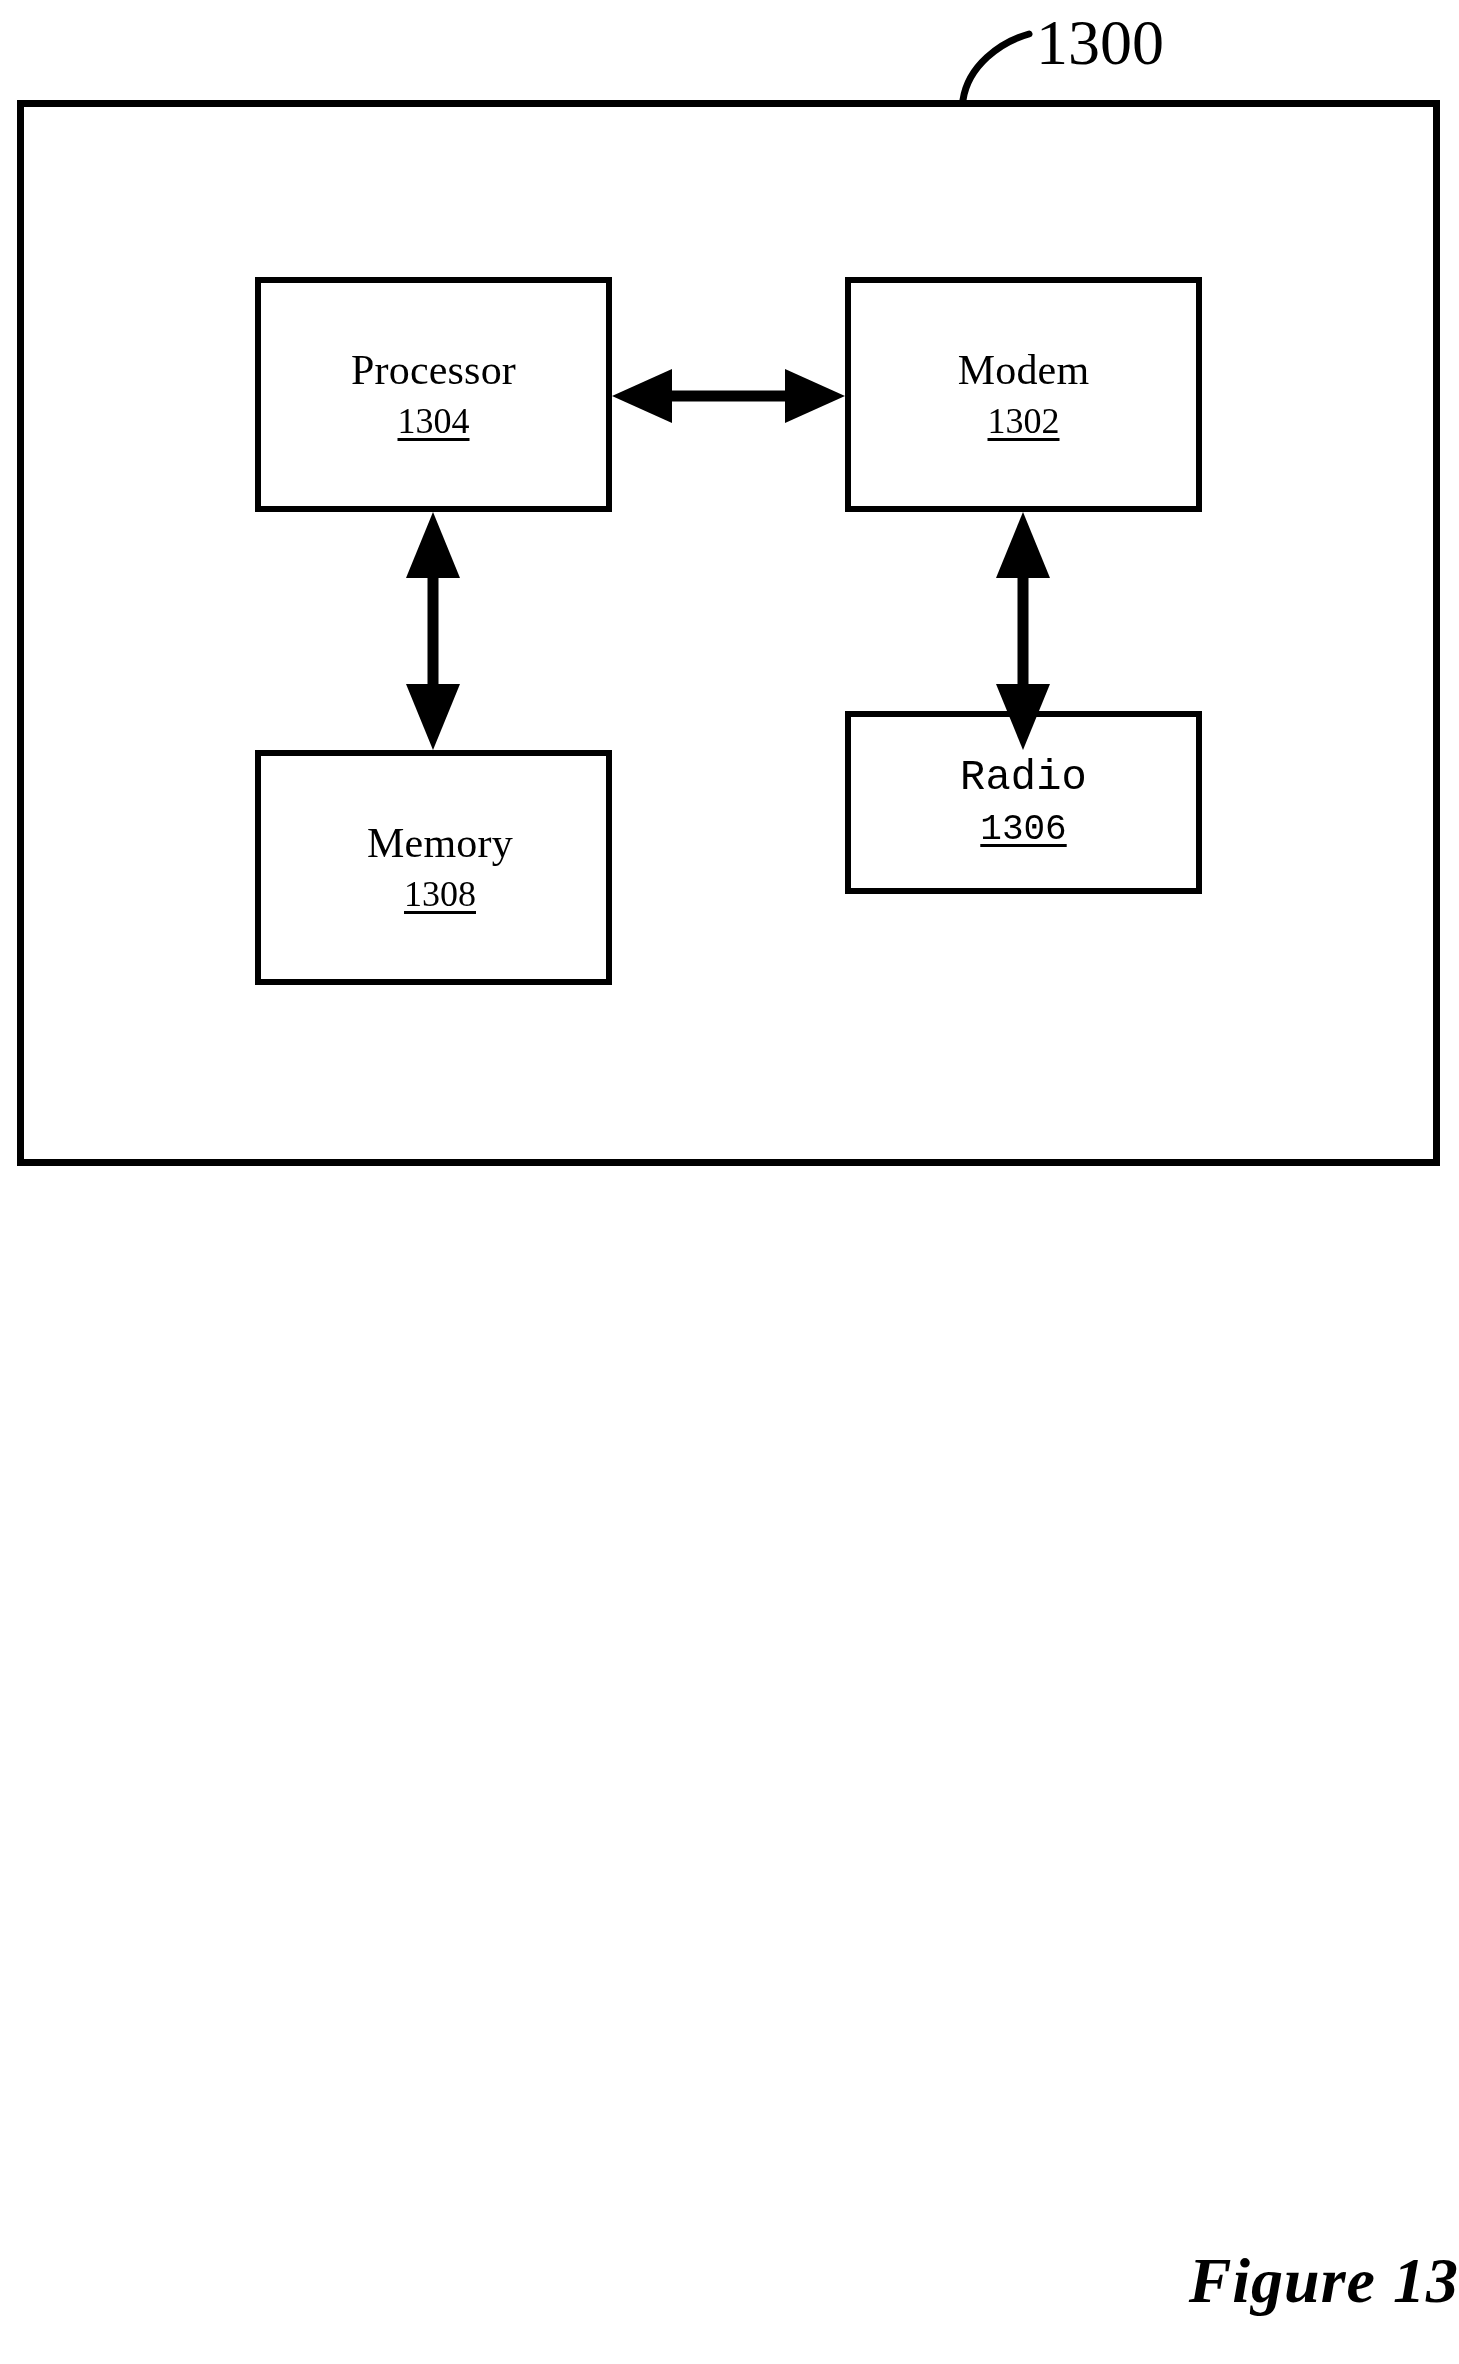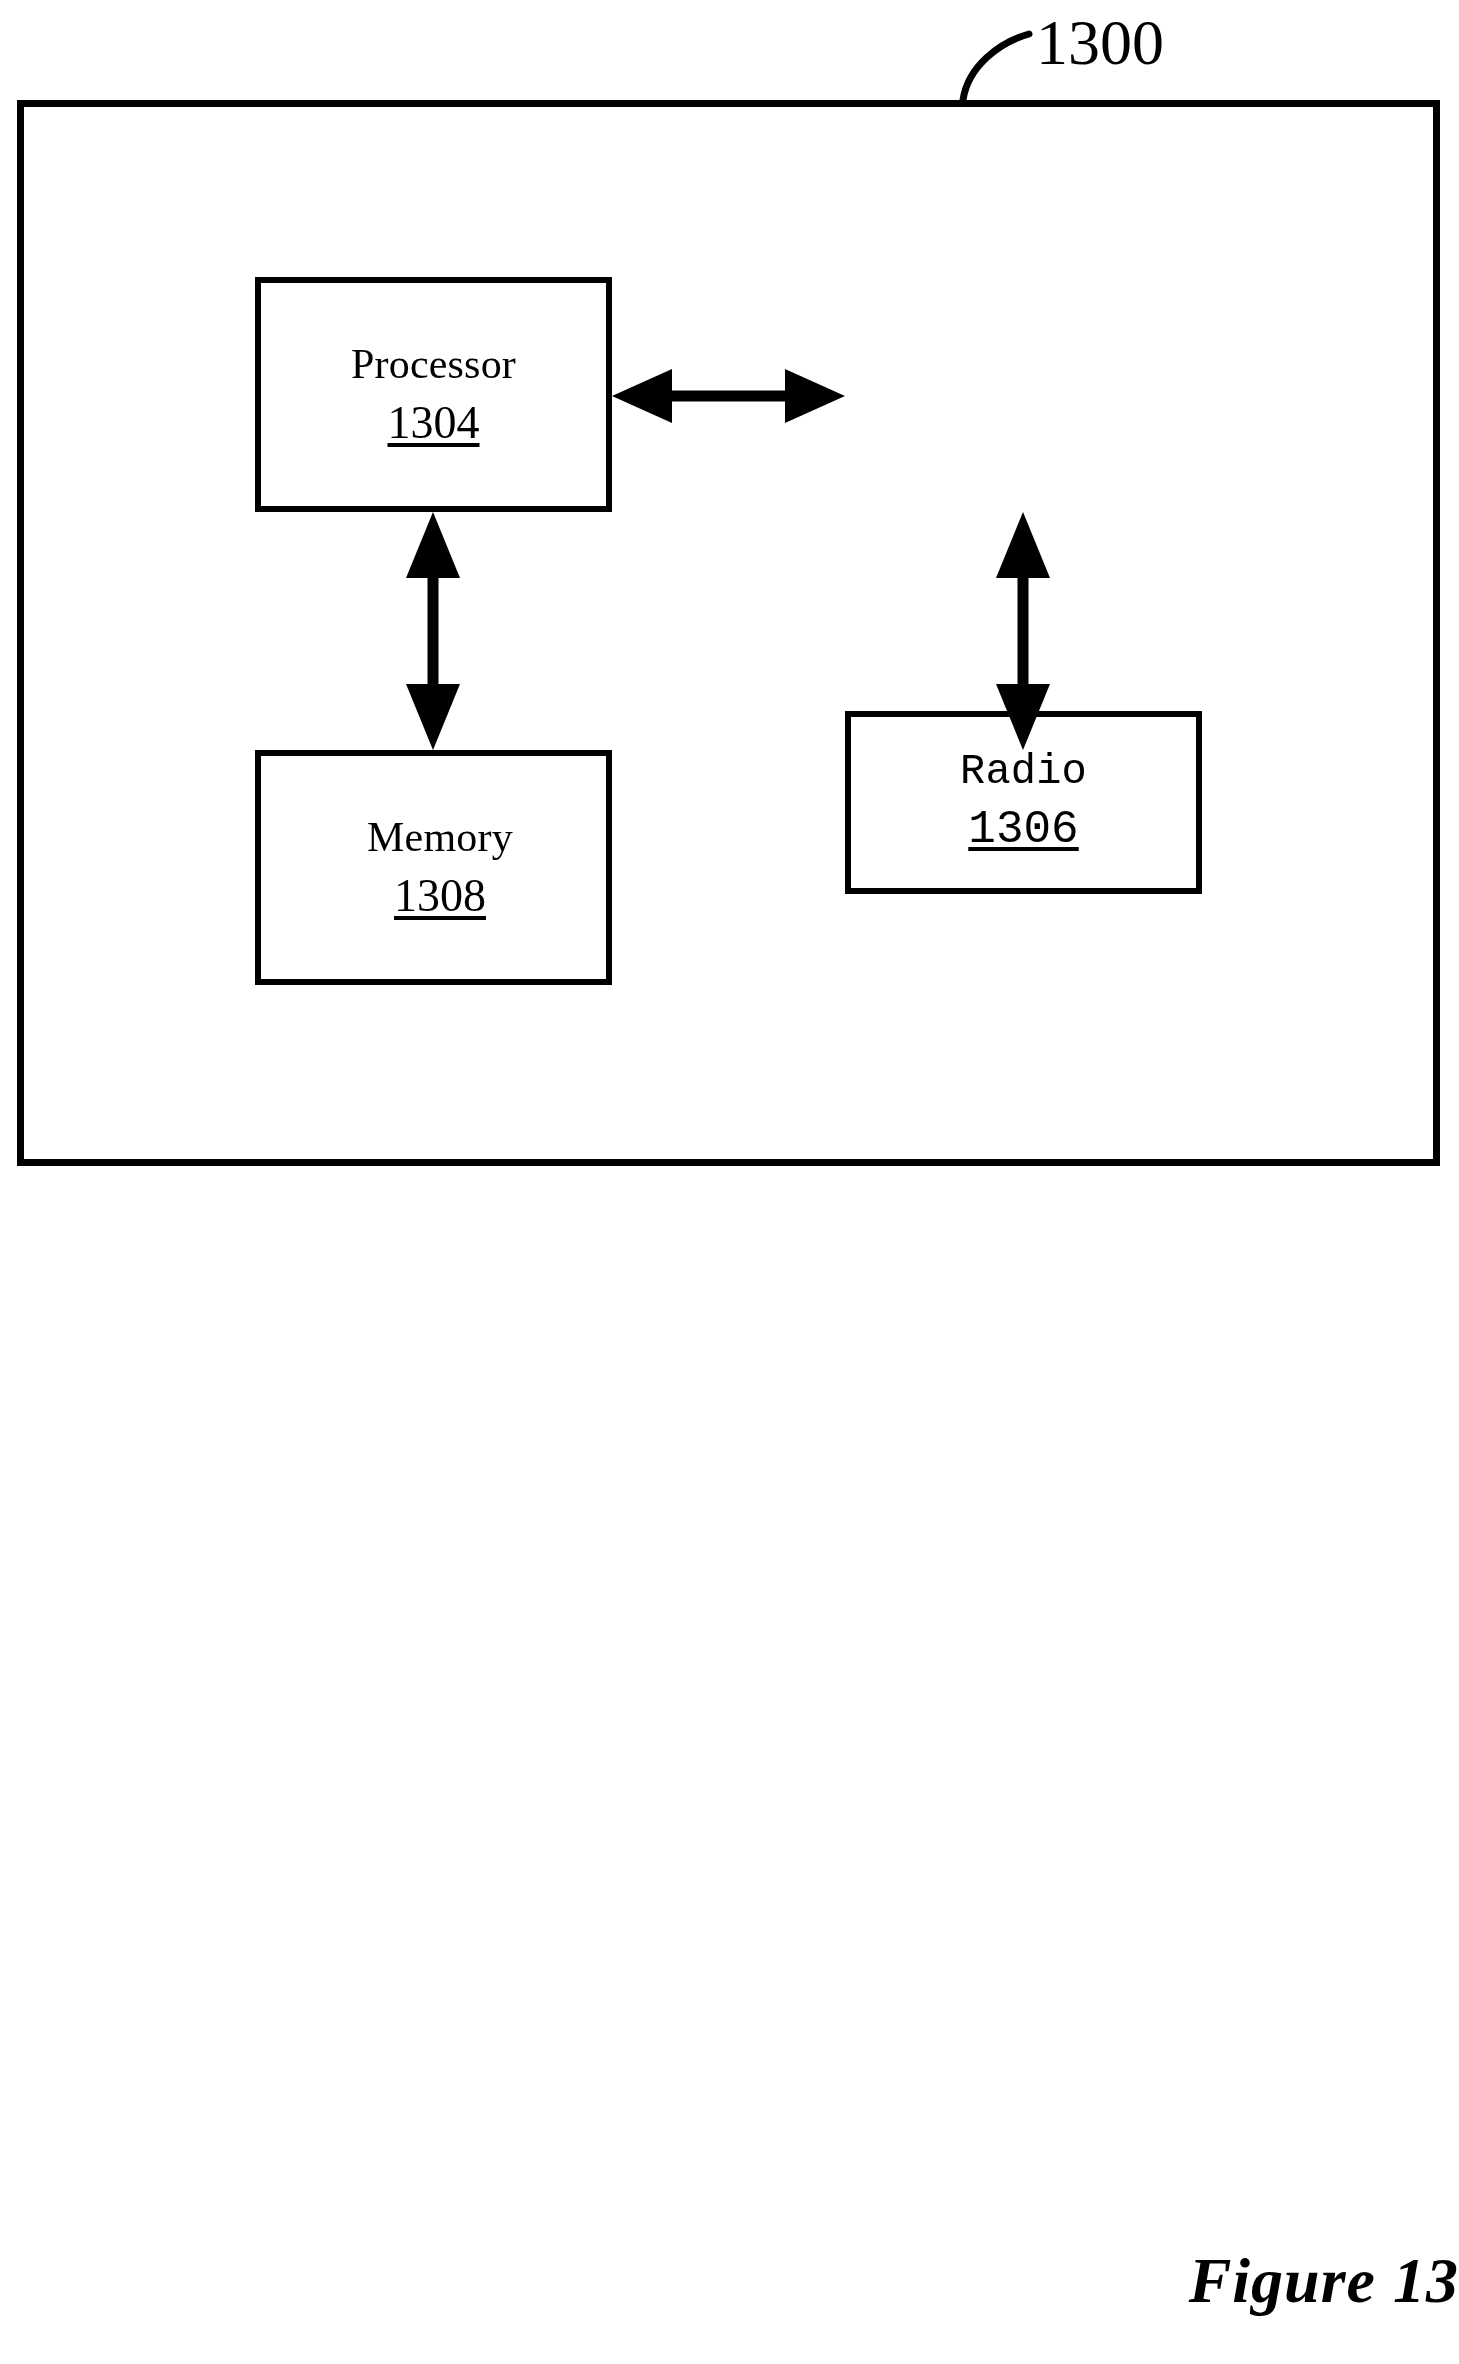--- a/index.html
+++ b/index.html
@@ -43,21 +43,21 @@
     align-items: center;
     justify-content: center;
     line-height: 1.16;
   }
   .block-label {
     font-size: 42px;
     letter-spacing: 0.2px;
     white-space: nowrap;
   }
   .block-ref {
-    font-size: 46px;
+    font-size: 36px;
     text-decoration: underline;
     text-underline-offset: 5px;
     margin-top: 7px;
     white-space: nowrap;
   }
 
   #block-processor { left: 255px;  top: 277px; width: 357px; height: 235px; }
   #block-modem     { left: 845px;  top: 277px; width: 357px; height: 235px; }
   #block-memory    { left: 255px;  top: 750px; width: 357px; height: 235px; padding-left: 13px; }
   #block-radio     { left: 845px;  top: 711px; width: 357px; height: 183px; font-family: Liberation Mono, monospace; }
@@ -105,20 +105,24 @@
     <path d="M 963 100 C 968 66, 1000 42, 1029 34" fill="none" stroke="#000000" stroke-width="7" stroke-linecap="round"></path>
   </svg>
 
   <div class="ref-callout">1300</div>
 
   <div class="block" id="block-processor">
     <div class="block-label">Processor</div>
     <div class="block-ref">1304</div>
   </div>
 
+  <div class="block" id="block-modem">
+    <div class="block-label">Modem</div>
+    <div class="block-ref">1302</div>
+  </div>
 
   <div class="block" id="block-memory">
     <div class="block-label">Memory</div>
     <div class="block-ref">1308</div>
   </div>
 
   <div class="block" id="block-radio">
     <div class="block-label">Radio</div>
     <div class="block-ref">1306</div>
   </div>

